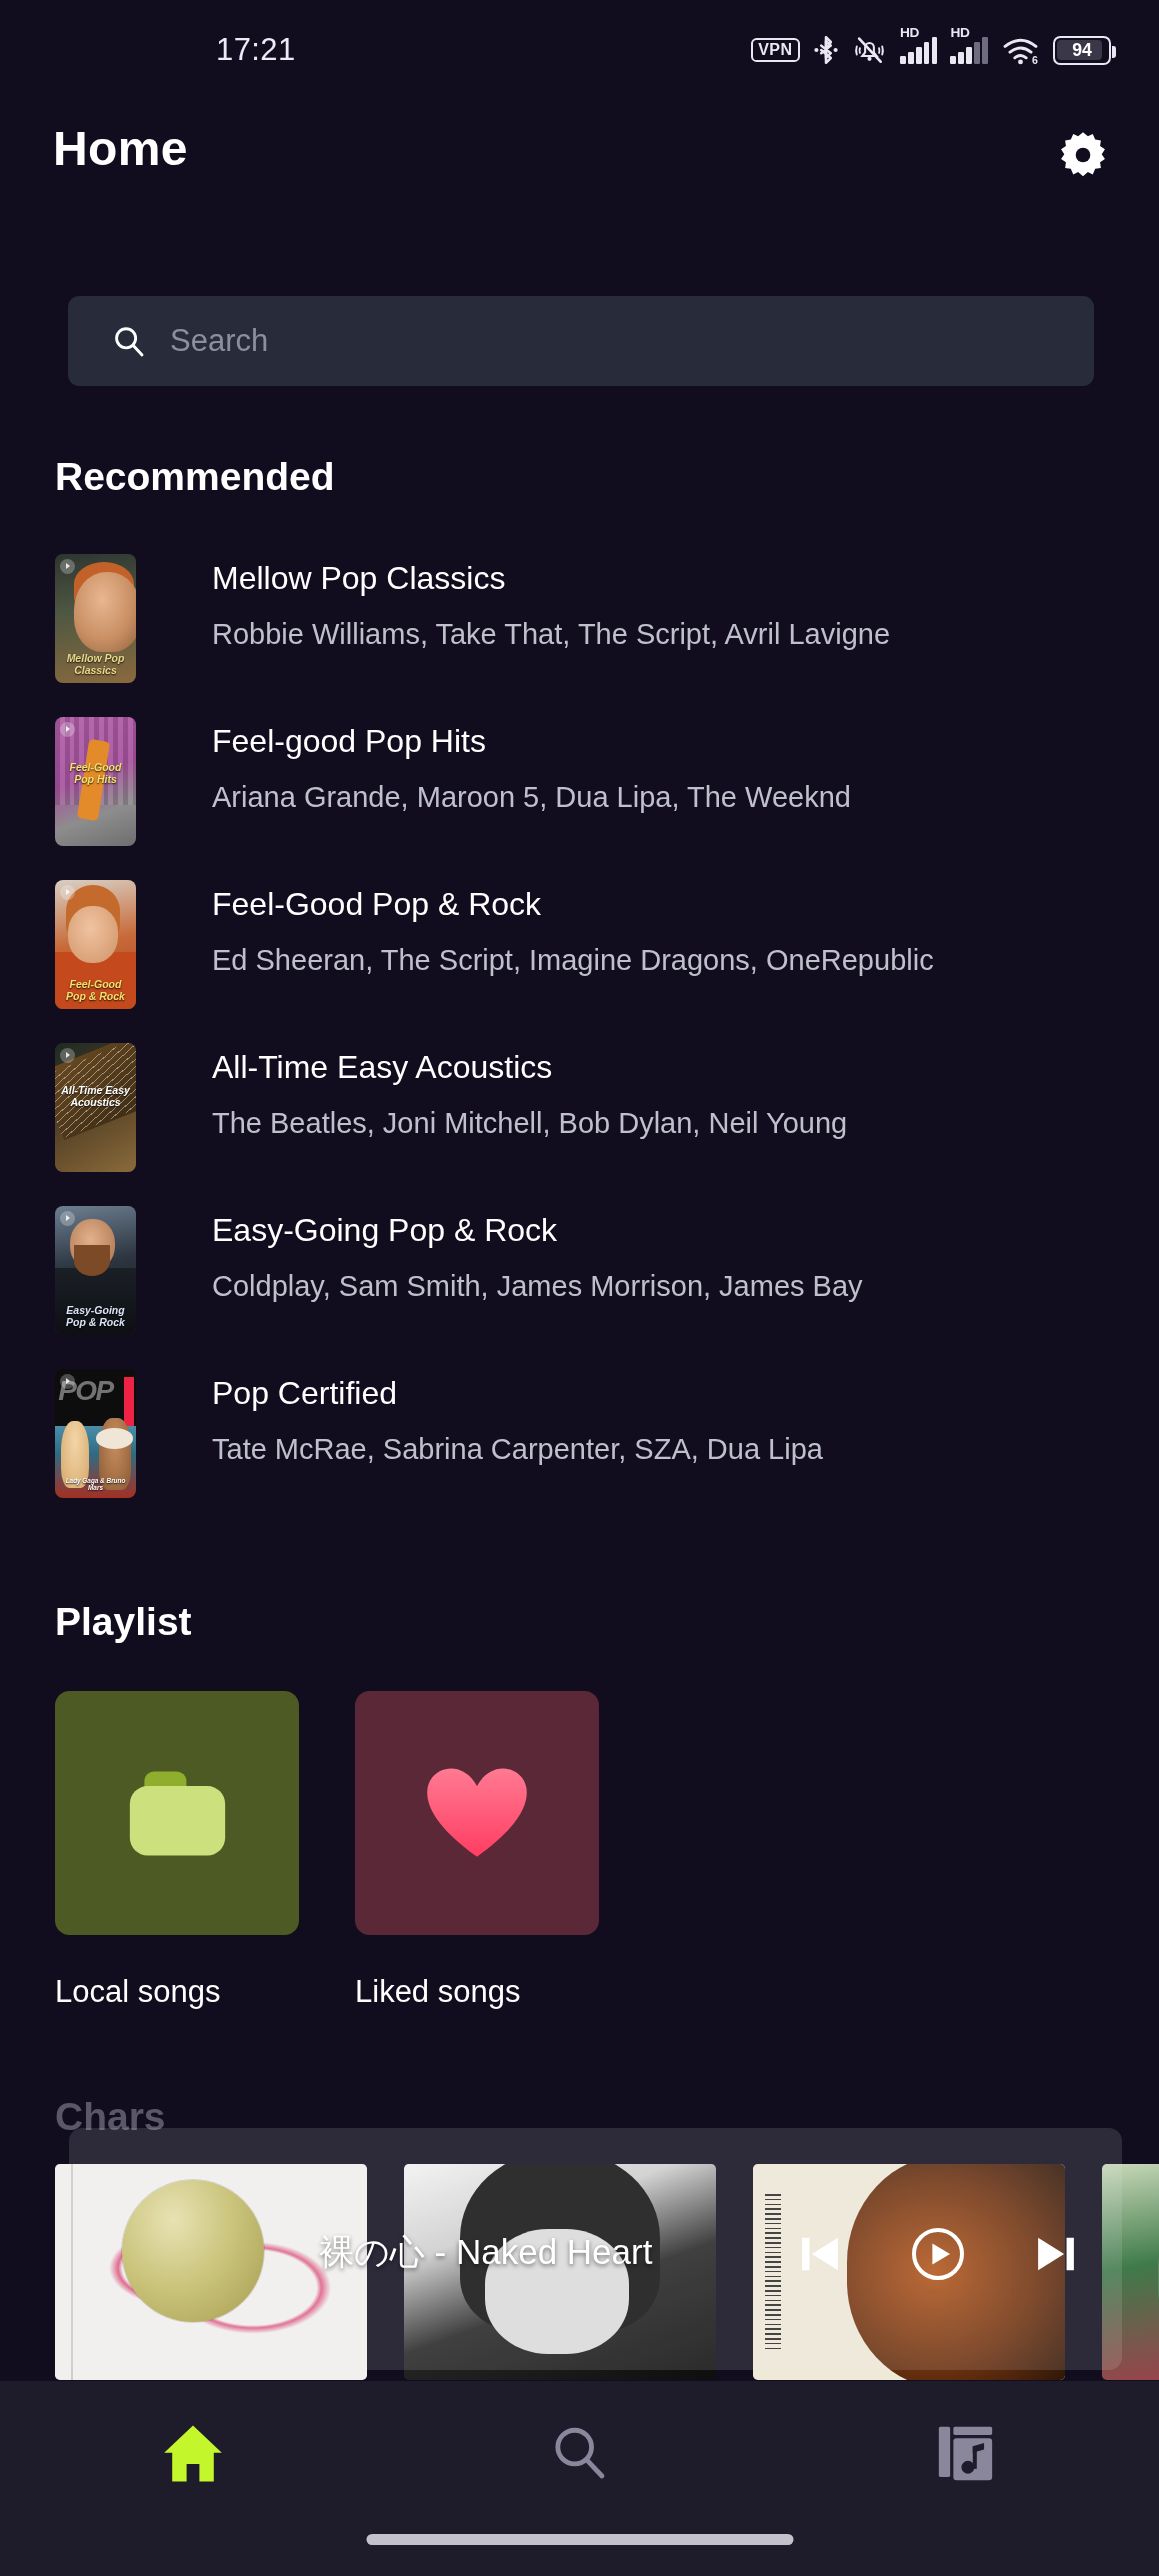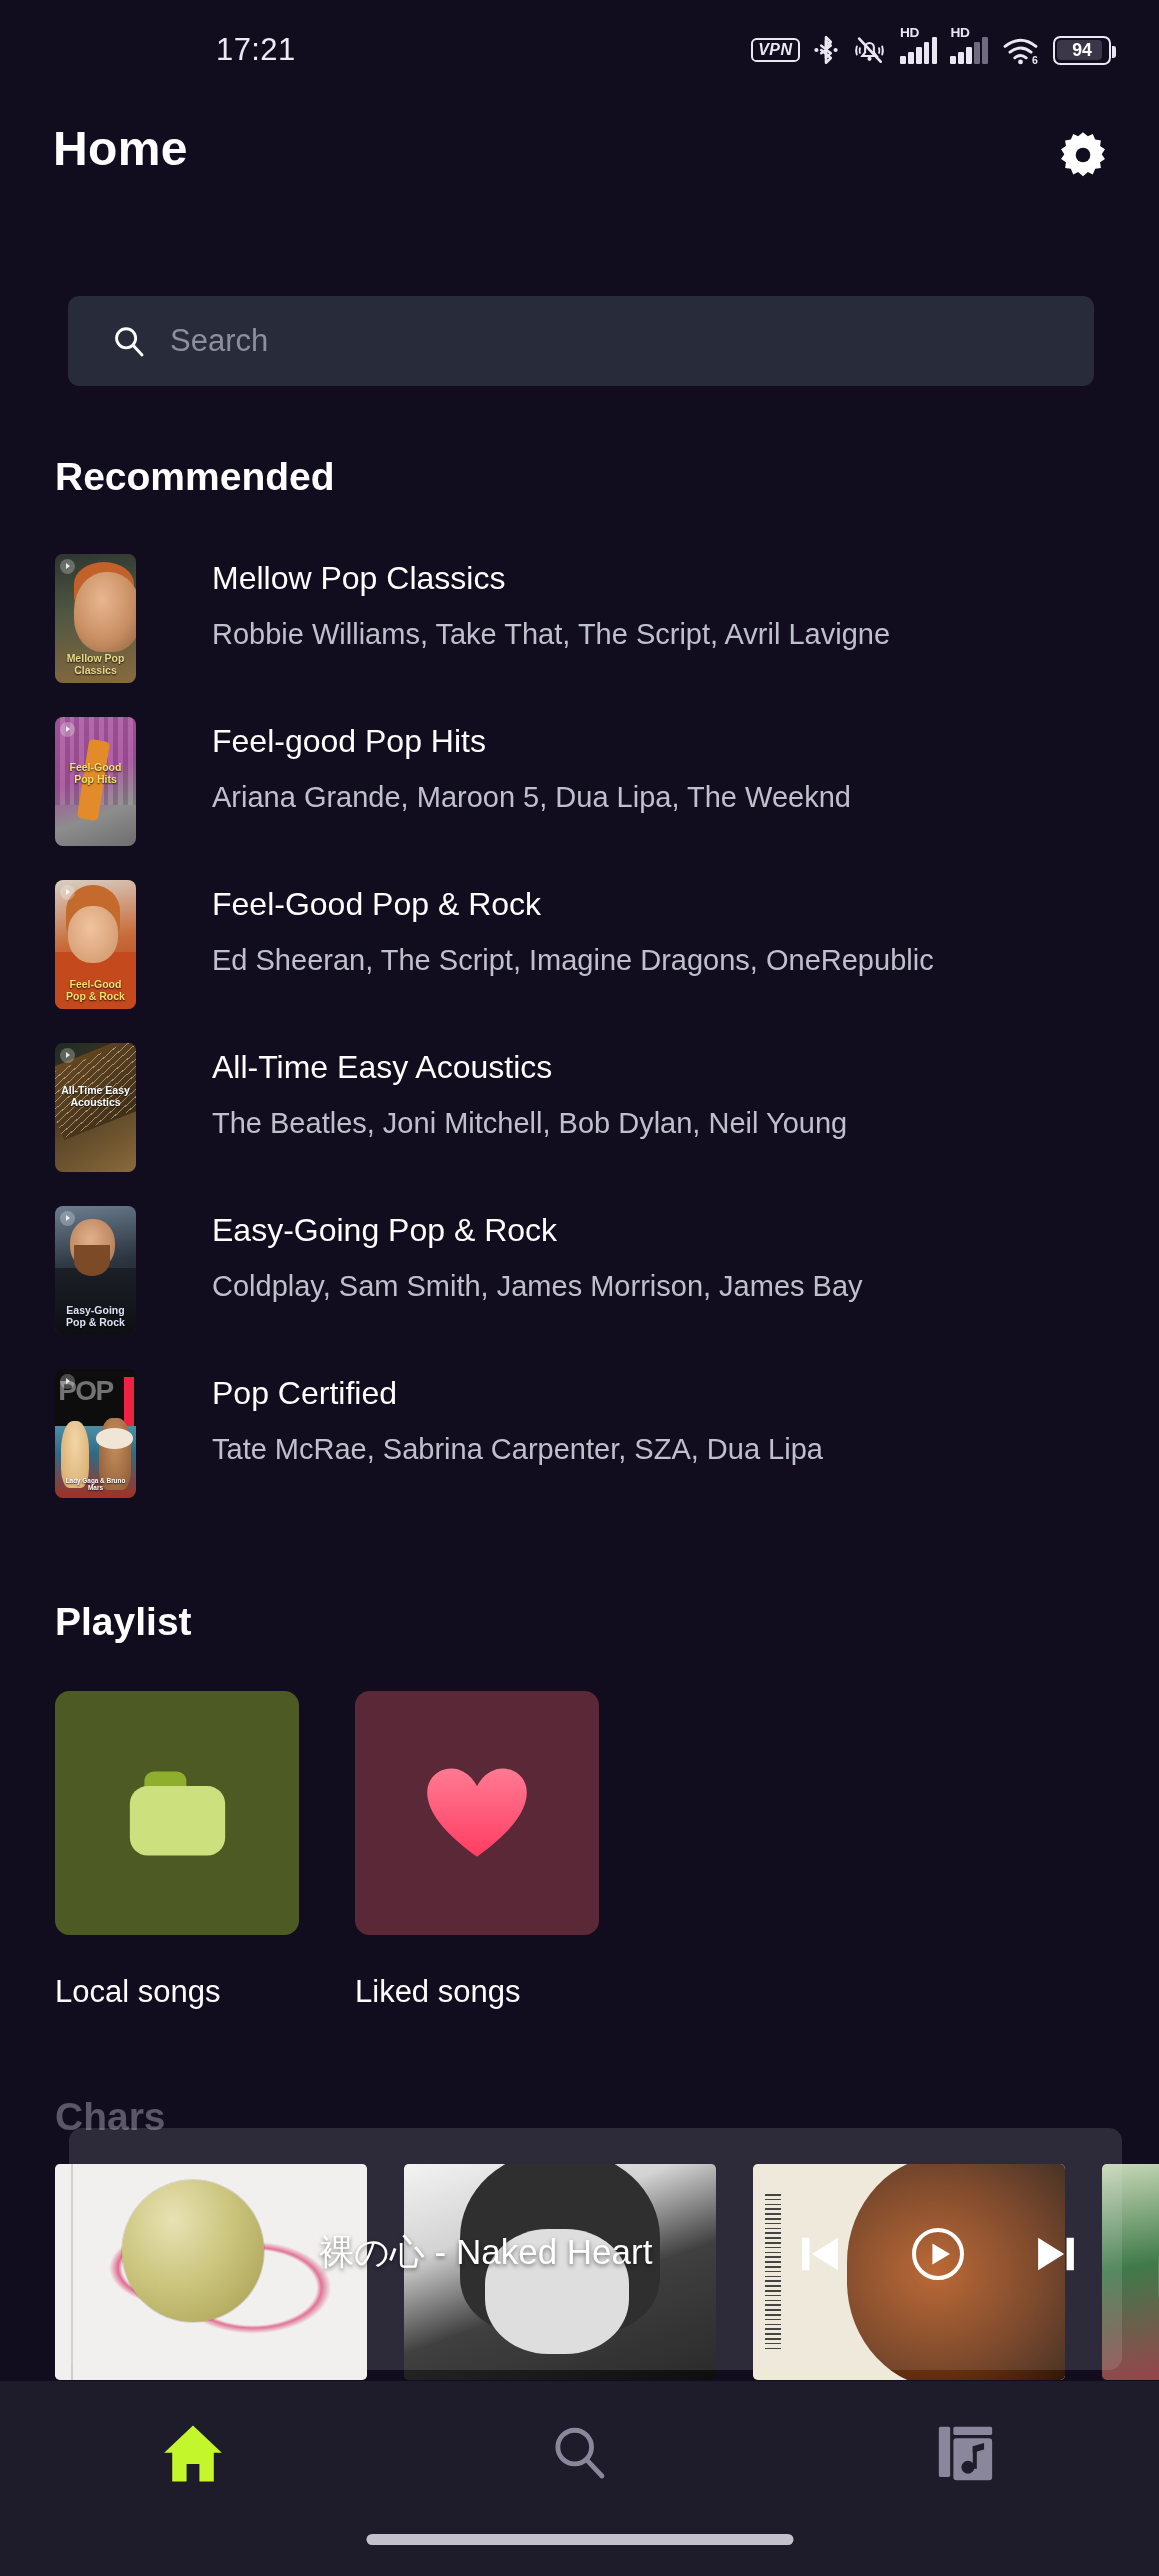--- a/index.html
+++ b/index.html
@@ -16,21 +16,20 @@
   .sb-clock {
     position:absolute; left:216px; top:50px; transform:translateY(-50%);
     color:#eceaf4; font-size:31px; letter-spacing:0.4px;
   }
   .sb-right { position:absolute; right:48px; top:50px; transform:translateY(-50%);
     display:flex; align-items:center; gap:13px; }
   .vpn-badge {
     border:2.4px solid #e9e7f2; border-radius:5.6px; color:#e9e7f2;
     font-size:16px; font-weight:bold; padding:1.6px 5.6px 2.4px; line-height:1;
     letter-spacing:0.4px;
-    font-style:italic;
   }
   .ic { display:block; }
   .sig-wrap { position:relative; display:flex; align-items:flex-end; gap:2.4px; height:27px; }
   .hd-tag { position:absolute; top:-12px; left:0; font-size:13.7px; font-weight:bold; color:#e9e7f2; letter-spacing:-0.4px; }
   .bar { width:5.6px; background:#e9e7f2; border-radius:1.2px; }
   .bar.d { background:#6f6c80; }
   .b1{height:7.2px}.b2{height:12px}.b3{height:17px}.b4{height:22px}.b5{height:26.6px}
   .batt {
     position:relative; width:58px; height:29px; border:2.4px solid #e9e7f2;
     border-radius:7.2px; display:flex; align-items:center; justify-content:center;
@@ -57,21 +56,21 @@
   .sec-title { position:absolute; left:55px; font-size:39px; font-weight:bold; color:#ffffff; }
   #t-recommended { top:455px; }
   #t-playlist   { top:1600px; }
   #t-charts     { top:2095px; color:#5a5768; }
 
   
   .rec-list { position:absolute; left:0; top:554px; width:1159px; }
   .rec-row { position:relative; height:163px; }
   .rec-thumb {
     position:absolute; left:55px; top:0; width:81px; height:129px;
-    border-radius:8px; overflow:hidden; background:#222;
+    border-radius:8px; overflow:hidden; background:#222;font-style:italic;
   }
   .rec-thumb .art { position:absolute; inset:0; }
   .play-badge {
     position:absolute; left:4.8px; top:4.8px; width:15.3px; height:15.3px; border-radius:50%;
     background:rgba(255,255,255,.26); display:flex; align-items:center; justify-content:center;
   }
   .play-badge::after{ content:""; border-left:4.8px solid rgba(255,255,255,.85);
     border-top:3.2px solid transparent; border-bottom:3.2px solid transparent; margin-left:1.6px; }
   .thumb-cap {
     position:absolute; left:0; right:0; bottom:6.4px; text-align:center;

